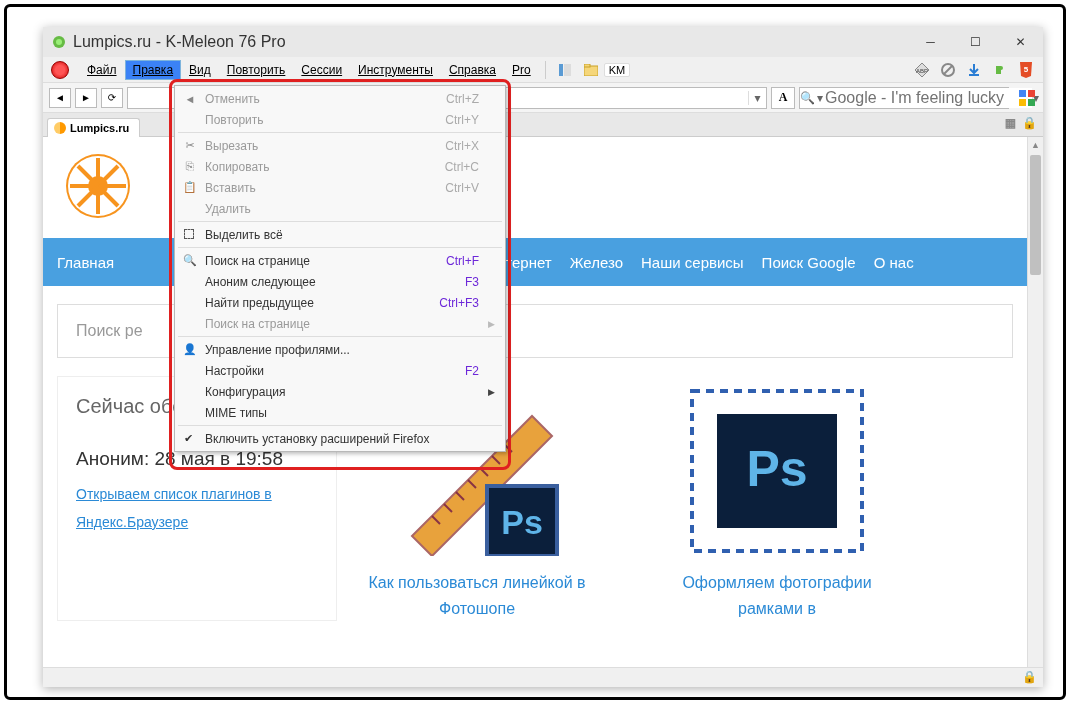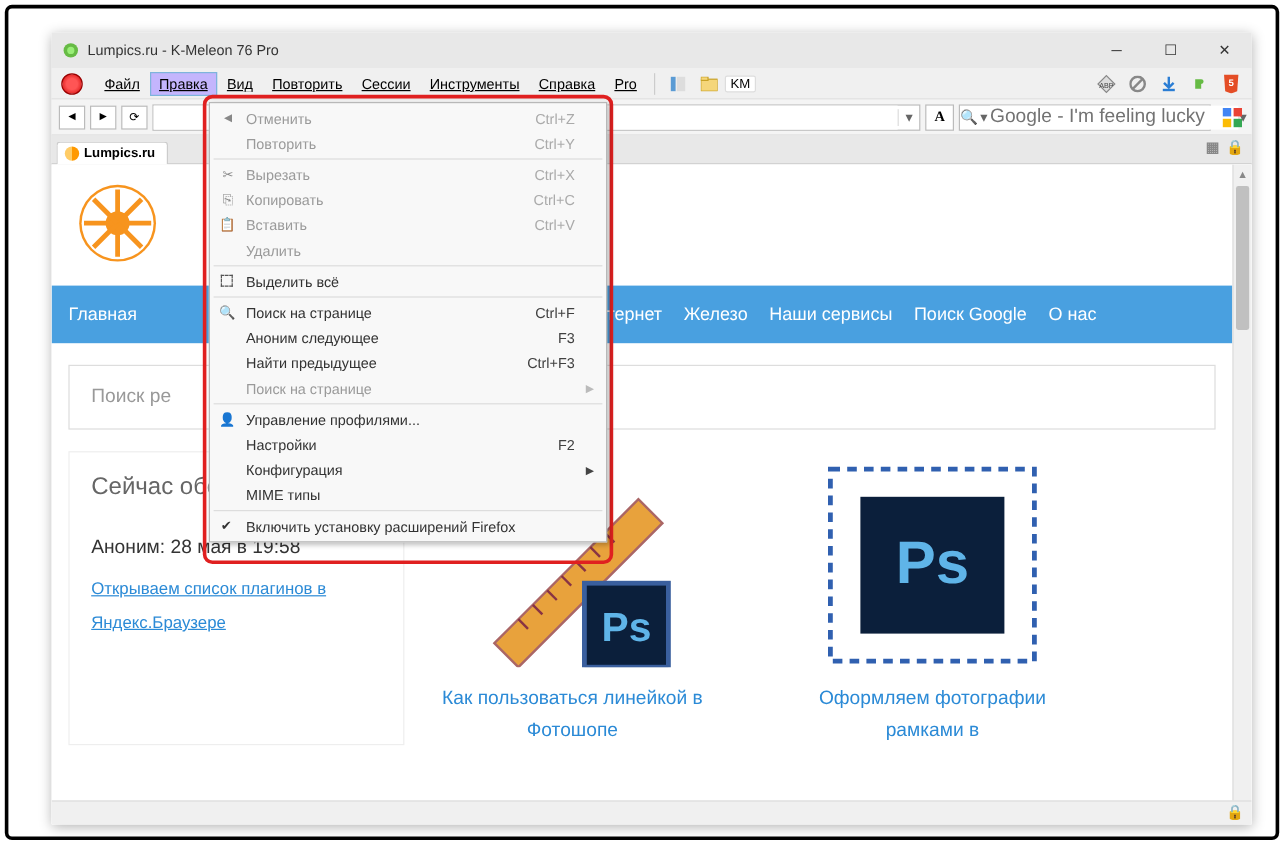--- a/index.html
+++ b/index.html
@@ -1,27 +1,27 @@
 <!DOCTYPE html>
 <html><head>
 <meta charset="utf-8">
 <style>
 * { box-sizing: border-box; margin: 0; padding: 0; }
 body { font-family: "Segoe UI", Tahoma, sans-serif; font-size: 12px; background: #fff; width: 1070px; height: 704px; overflow: hidden; position: relative; }
 .outer-border { position: absolute; top: 4px; left: 4px; right: 4px; bottom: 4px; border: 3px solid #000; border-radius: 6px; overflow: hidden; background: #fff; }
 .window { position: absolute; top: 20px; left: 36px; width: 1000px; height: 660px; background: #fff; box-shadow: 0 2px 10px rgba(0,0,0,0.3); display: flex; flex-direction: column; }
 .titlebar { height: 30px; background: #e8e8e8; display: flex; align-items: center; padding: 0 8px; position: relative; }
 .titlebar .app-icon { width: 16px; height: 16px; margin-right: 6px; }
-.titlebar .title { color: #333; font-size: 12px; }
+.titlebar .title { color: #333; font-size: 16px; }
 .titlebar .win-controls { position: absolute; right: 0; top: 0; display: flex; }
 .titlebar .win-controls div { width: 45px; height: 30px; display: flex; align-items: center; justify-content: center; color: #333; }
 .menubar { height: 26px; background: #f0f0f0; display: flex; align-items: center; padding: 0 4px; border-bottom: 1px solid #ddd; }
 .menubar .stop-btn { width: 18px; height: 18px; border-radius: 50%; background: radial-gradient(circle, #f55 40%, #c00 100%); margin: 0 10px 0 4px; border: 1px solid #900; }
 .menubar .menu-item { padding: 3px 8px; cursor: default; }
-.menubar .menu-item.active { background: #c4b5fd; border: 1px solid #7eb4dc; padding: 2px 7px; }
+.menubar .menu-item.active { background: #3b82f6; border: 1px solid #7eb4dc; padding: 2px 7px; }
 .menubar .menu-item .u { text-decoration: underline; }
 .menubar .spacer { flex: 1; }
 .menubar .tb-icon { width: 18px; height: 18px; margin: 0 4px; display: inline-flex; align-items: center; justify-content: center; }
 .menubar .sep { width: 1px; height: 18px; background: #ccc; margin: 0 6px; }
 .navbar { height: 30px; background: #f4f4f4; display: flex; align-items: center; padding: 0 6px; gap: 4px; border-bottom: 1px solid #ddd; }
 .navbar .nav-btn { width: 22px; height: 20px; border: 1px solid #bbb; background: #fff; display: flex; align-items: center; justify-content: center; font-size: 10px; }
 .navbar .addr-group { flex: 1; display: flex; align-items: center; height: 22px; border: 1px solid #bbb; background: #fff; }
 .navbar .addr-group input { flex: 1; border: none; outline: none; padding: 0 6px; font-size: 12px; height: 20px; }
 .navbar .addr-group .dd { width: 18px; text-align: center; color: #666; border-left: 1px solid #ddd; }
 .navbar .font-btn { width: 24px; height: 22px; border: 1px solid #bbb; background: #fff; display: flex; align-items: center; justify-content: center; font-weight: bold; font-family: Georgia, serif; }
@@ -41,34 +41,34 @@
 .scrollbar .arr.up { top: 0; } .scrollbar .arr.dn { bottom: 0; }
 .page { padding: 0; margin-right: 16px; }
 .logo-row { padding: 14px 20px; }
 .logo { width: 70px; height: 70px; }
 .sitenav { background: #49a0e0; color: #fff; display: flex; align-items: center; height: 48px; padding: 0 14px; gap: 18px; font-size: 15px; }
 .sitenav .nav-item { white-space: nowrap; }
 .search-row { margin: 18px 14px; border: 1px solid #ddd; height: 54px; display: flex; align-items: center; padding: 0 18px; color: #999; font-size: 16px; }
 .cols { display: flex; gap: 20px; padding: 0 14px; }
 .sidebar { width: 280px; border: 1px solid #eee; padding: 18px; }
 .sidebar h3 { font-size: 20px; font-weight: 300; color: #666; margin-bottom: 30px; }
-.sidebar .author { color: #333; margin-bottom: 10px; font-size: 16px;}
+.sidebar .author { color: #333; margin-bottom: 10px; font-size: 19px;}
 .sidebar .link { color: #2b8ad6; text-decoration: underline; line-height: 2; font-size: 14px; }
 .sidebar .comment { color: #888; line-height: 2; margin-top: 8px; font-size: 14px; }
 .articles { flex: 1; display: flex; gap: 60px; padding-top: 10px; justify-content: flex-start;}
 .article { width: 240px; text-align: center; }
 .article .thumb { width: 190px; height: 170px; margin: 0 auto 14px; position: relative; }
 .article .caption { color: #2b8ad6; font-size: 16px; line-height: 1.6; }
 .statusbar { position: absolute; bottom: 0; left: 0; right: 0; height: 20px; background: #f0f0f0; border-top: 1px solid #ddd; }
 
 .dropdown { position: absolute; left: 131px; top: 58px; width: 332px; background: #f8f8f8; border: 1px solid #b8b8b8; box-shadow: 2px 2px 4px rgba(0,0,0,0.25); z-index: 100; padding: 2px; }
 .dropdown .row { display: flex; align-items: center; height: 21px; padding: 0 24px 0 28px; position: relative; color: #333; }
 .dropdown .row.disabled { color: #9a9a9a; }
 .dropdown .row .ico { position: absolute; left: 5px; width: 16px; text-align: center; font-size: 11px; color: #888;}
-.dropdown .row .shortcut { margin-left: auto; color: #404040; }
+.dropdown .row .shortcut { margin-left: auto; color: #6d28d9; }
 .dropdown .row.disabled .shortcut { color: #aaa; }
 .dropdown .row .sub { position: absolute; right: 8px; color: #444; font-size: 9px; }
 .dropdown .row.disabled .sub { color: #bbb; }
 .dropdown .row .chk { position: absolute; left: 7px; color: #333; font-size: 11px;}
 .dropdown hr { border: none; border-top: 1px solid #ddd; margin: 2px 1px; }
 .highlight-box { position: absolute; left: 126px; top: 52px; width: 342px; height: 391px; border: 3px solid #e02020; border-radius: 8px; z-index: 99; pointer-events: none; }
 .km-label { background: #fff; padding: 0 4px; font-size: 11px; border: 1px solid #ddd; border-radius: 2px;}
 </style>
 </head>
 <body>

